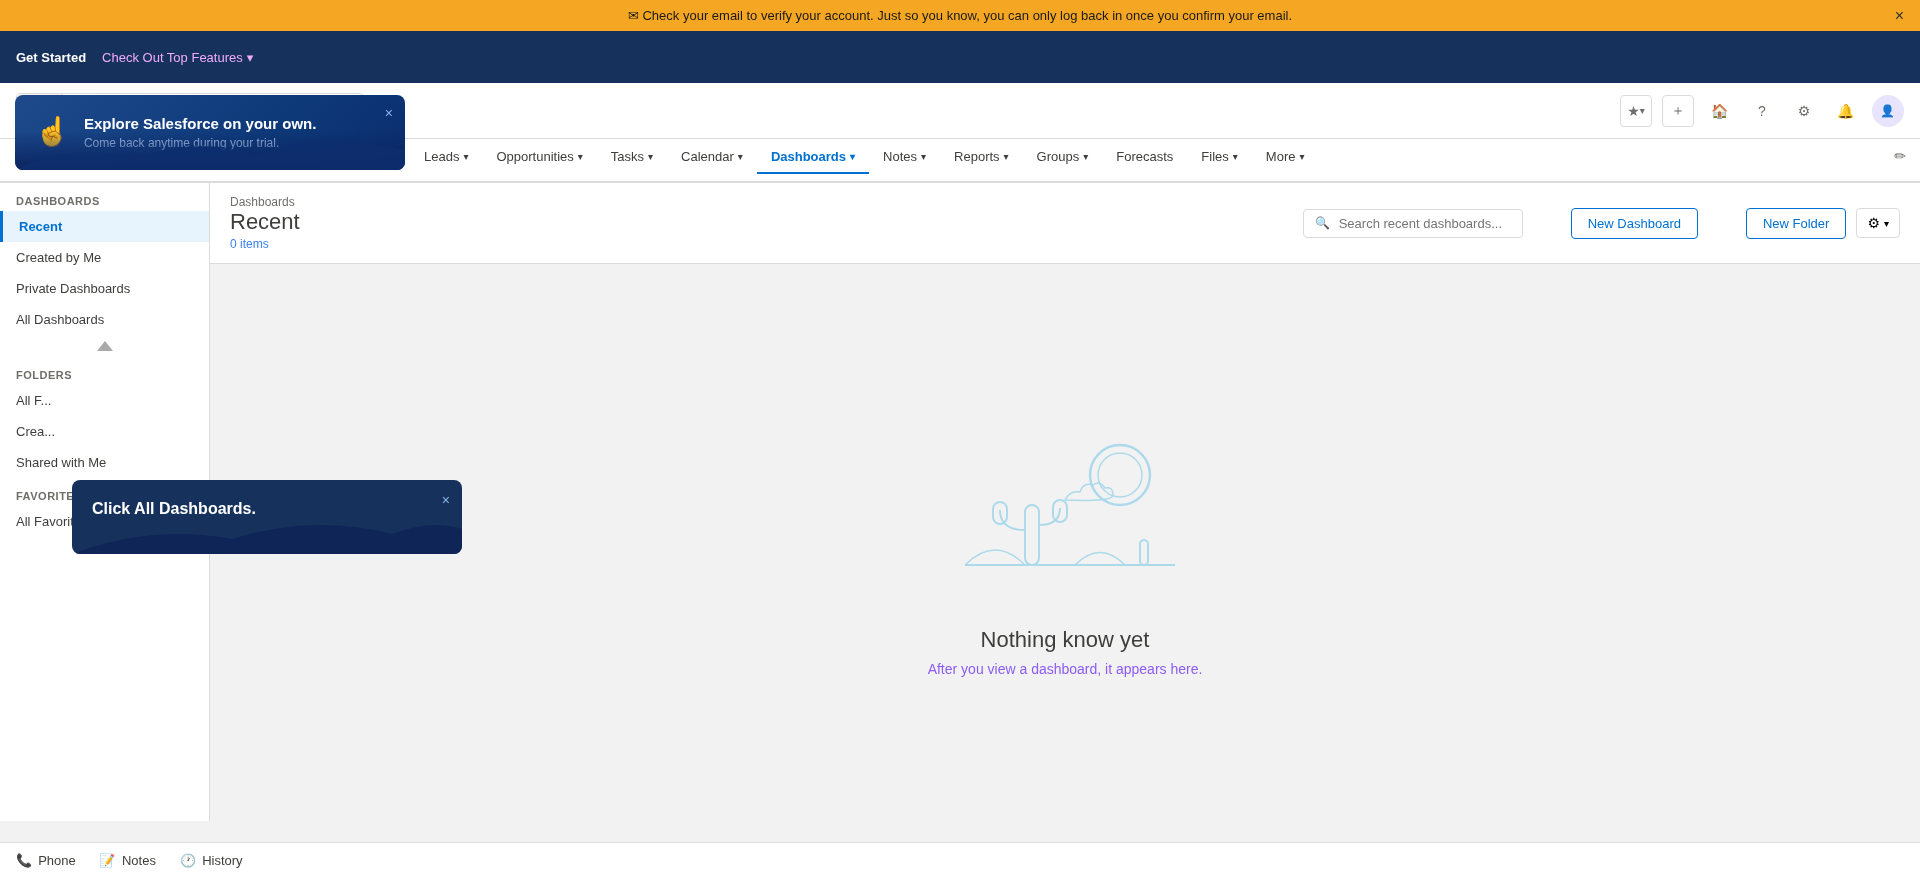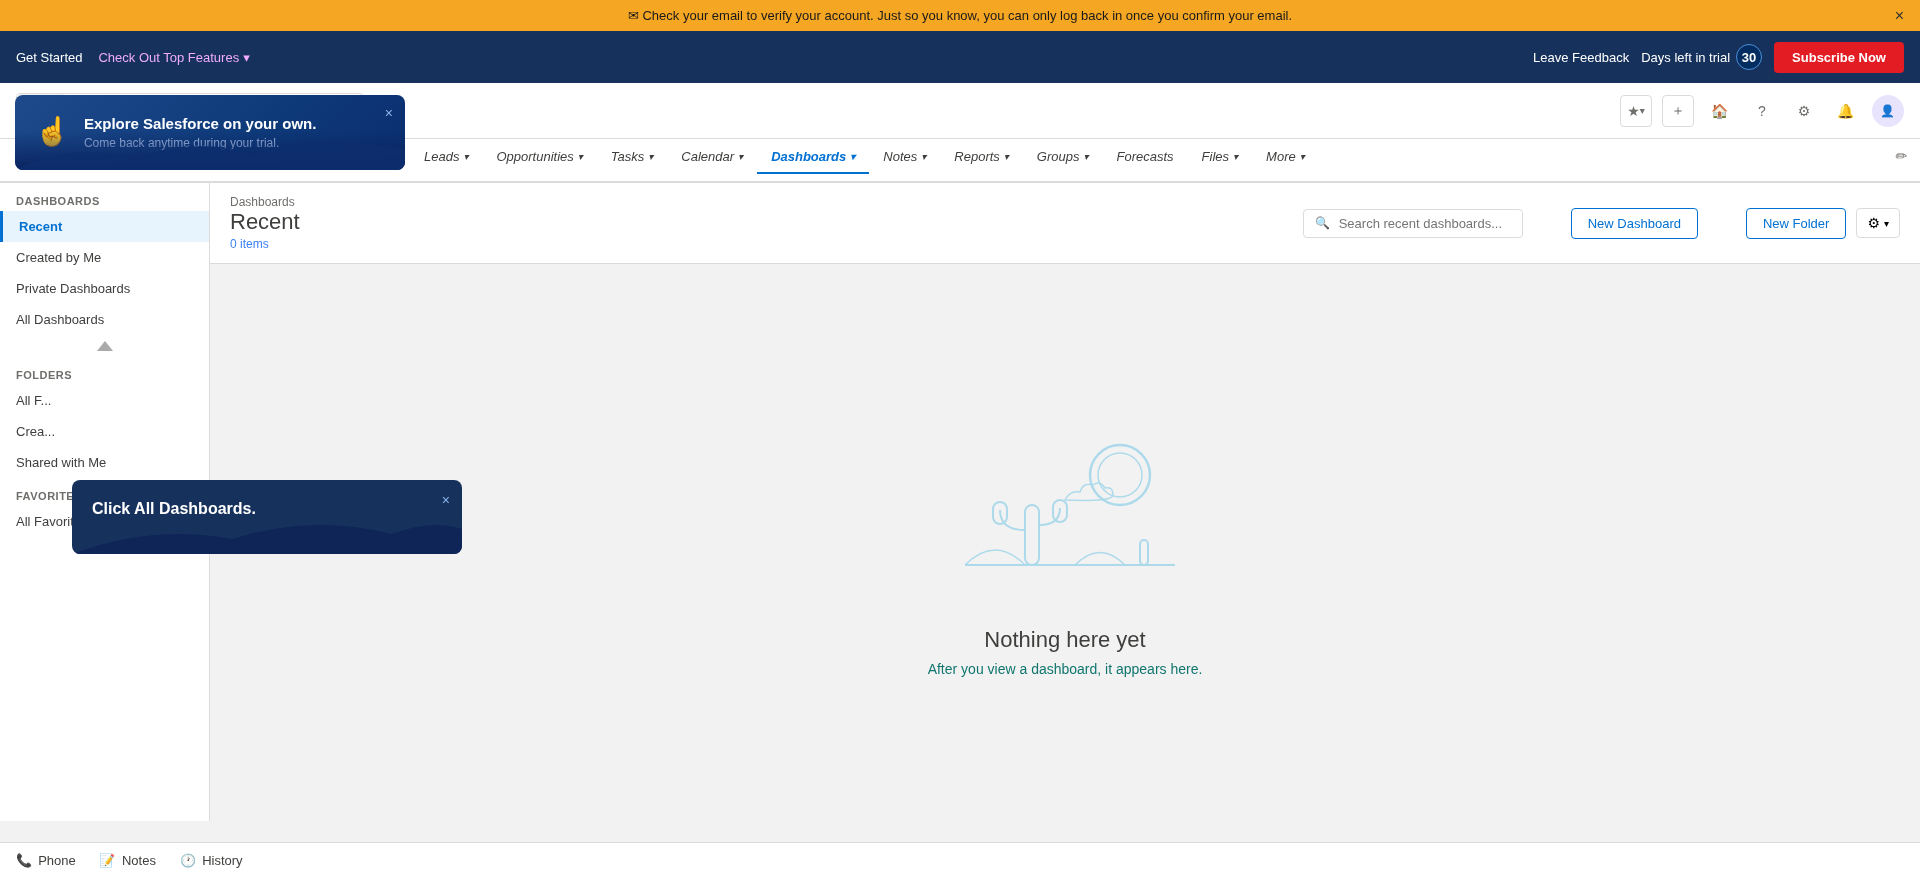--- a/index.html
+++ b/index.html
@@ -30,21 +30,21 @@
     .header-bar {
       background: #16325c;
       color: white;
       display: flex;
       align-items: center;
       padding: 0 16px;
       height: 52px;
       justify-content: space-between;
     }
     .header-left { display: flex; align-items: center; gap: 16px; }
-    .header-left .get-started { color: white; font-size: 13px; cursor: pointer; }
+    .header-left .get-started { color: white; font-size: 13px; cursor: pointer; font-weight: bold; }
     .header-left .check-features { color: #f0abfc; font-size: 13px; cursor: pointer; display: flex; align-items: center; gap: 4px; }
     .header-right { display: flex; align-items: center; gap: 12px; }
     .header-right .leave-feedback { color: white; font-size: 13px; cursor: pointer; }
     .header-right .trial-info { color: white; font-size: 13px; display: flex; align-items: center; gap: 6px; }
     .trial-badge { background: #032d60; border: 1px solid #4a90d9; border-radius: 50%; width: 26px; height: 26px; display: flex; align-items: center; justify-content: center; font-weight: bold; font-size: 13px; color: white; }
     .subscribe-btn { background: #e31b23; color: white; border: none; padding: 8px 18px; border-radius: 4px; font-size: 13px; font-weight: 600; cursor: pointer; }
 
     
     .nav-bar {
       background: #fff;
@@ -114,21 +114,20 @@
 
     
     .app-nav {
       background: #fff;
       border-bottom: 2px solid #dddbda;
       display: flex;
       align-items: center;
       padding: 0 0 8px 410px;
       height: 44px;
       overflow: hidden;
-      font-style: italic;
     }
     .app-nav-item {
       display: flex;
       align-items: center;
       gap: 4px;
       padding: 0 14px;
       height: 100%;
       font-size: 13px;
       color: #3e3e3c;
       cursor: pointer;
@@ -263,21 +262,21 @@
       margin-bottom: 24px;
     }
     .empty-title {
       font-size: 22px;
       color: #3e3e3c;
       font-weight: 300;
       margin-bottom: 8px;
     }
     .empty-subtitle {
       font-size: 14px;
-      color: #0f766e;
+      color: #8b5cf6;
     }
 
     
     .tooltip-explore {
       position: fixed;
       left: 15px;
       top: 95px;
       width: 390px;
       background: linear-gradient(135deg, #1e4a8c 0%, #0e3a7a 60%, #0b2d6e 100%);
       color: white;
@@ -391,28 +390,20 @@
   <span class="close-x">×</span>
 </div>
 
 <div class="header-bar">
   <div class="header-left">
     <span class="get-started">Get Started</span>
     <span class="check-features">
       <span>Check Out Top Features</span>
       <span>▾</span>
     </span>
-  </div>
-  <div class="header-right">
-    <span class="leave-feedback">Leave Feedback</span>
-    <div class="trial-info">
-      <span>Days left in trial</span>
-      <div class="trial-badge">30</div>
-    </div>
-    <button class="subscribe-btn">Subscribe Now</button>
   </div>
 </div>
 
 <div class="nav-bar">
   <div class="search-container">
     <div class="search-scope">
       <span>All</span>
       <span>▾</span>
     </div>
     <div class="search-input-wrap">
@@ -571,21 +562,21 @@
           <rect x="118" y="80" width="14" height="22" rx="7" stroke="#8fd0e8" stroke-width="2" fill="none"></rect>
 
           <rect x="205" y="120" width="8" height="25" rx="4" stroke="#8fd0e8" stroke-width="2" fill="none"></rect>
 
           <path d="M30 145 Q60 115 90 145" stroke="#8fd0e8" stroke-width="1.5" fill="none"></path>
           <path d="M140 145 Q165 120 190 145" stroke="#8fd0e8" stroke-width="1.5" fill="none"></path>
 
           <path d="M130 80 Q135 70 145 72 Q148 62 158 65 Q165 60 170 68 Q178 66 178 75 Q178 82 130 80Z" stroke="#8fd0e8" stroke-width="1.5" fill="none"></path>
         </svg>
       </div>
-      <div class="empty-title">Nothing here yet</div>
+      <div class="empty-title">Nothing know yet</div>
       <div class="empty-subtitle">After you view a dashboard, it appears here.</div>
     </div>
   </div>
 </div>
 
 <div class="tooltip-explore">
   <div class="icon-hand">☝</div>
   <div>
     <h3>Explore Salesforce on your own.</h3>
     <p>Come back anytime during your trial.</p>

